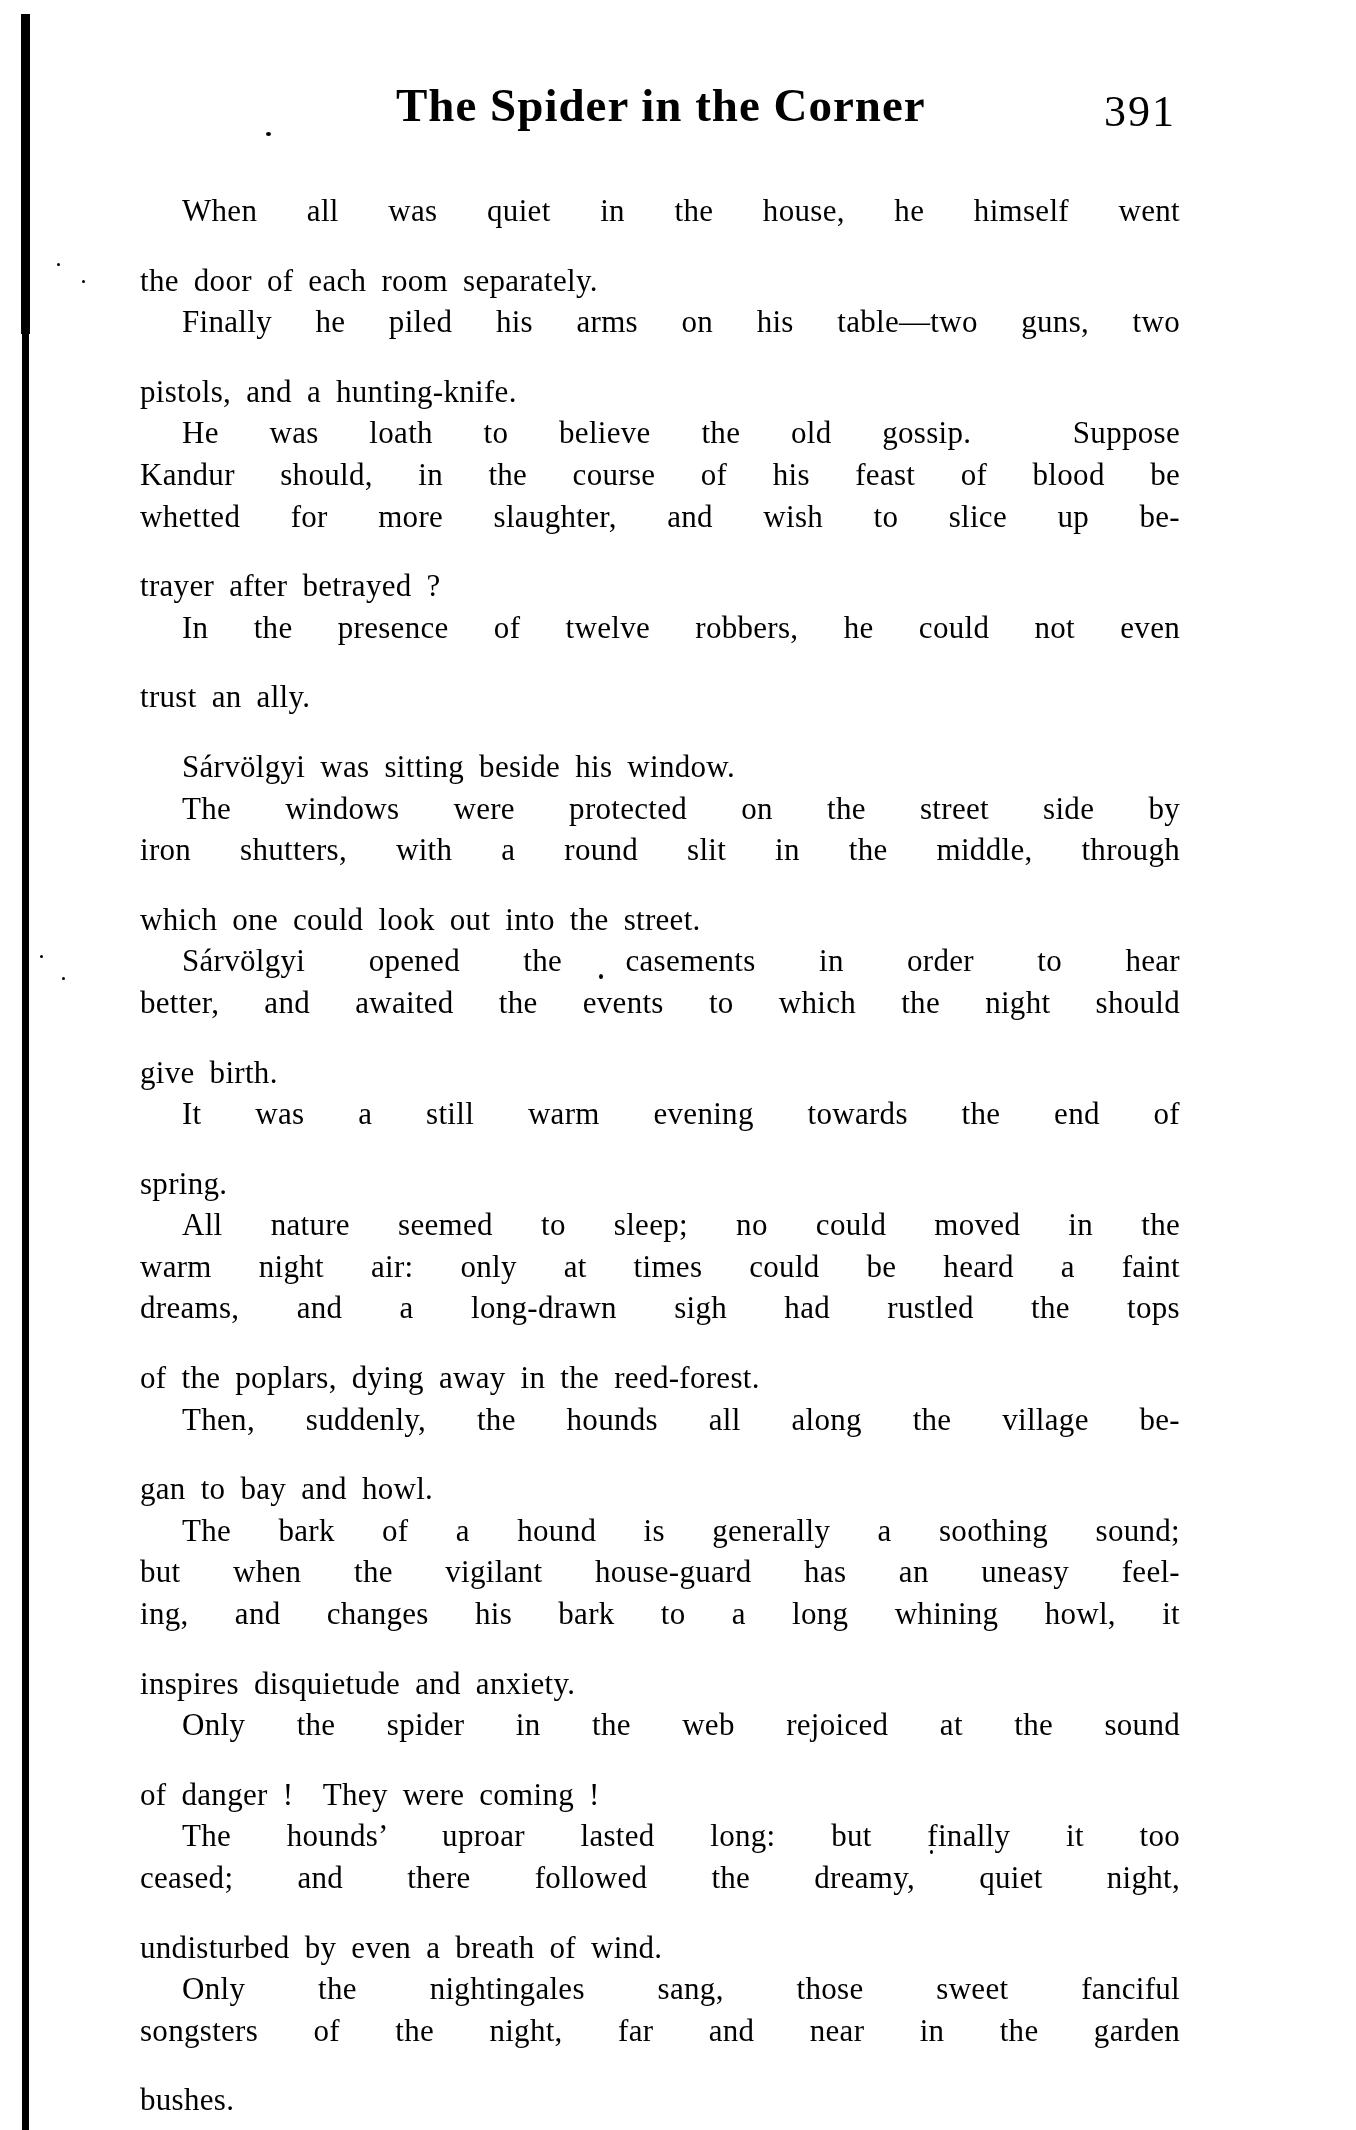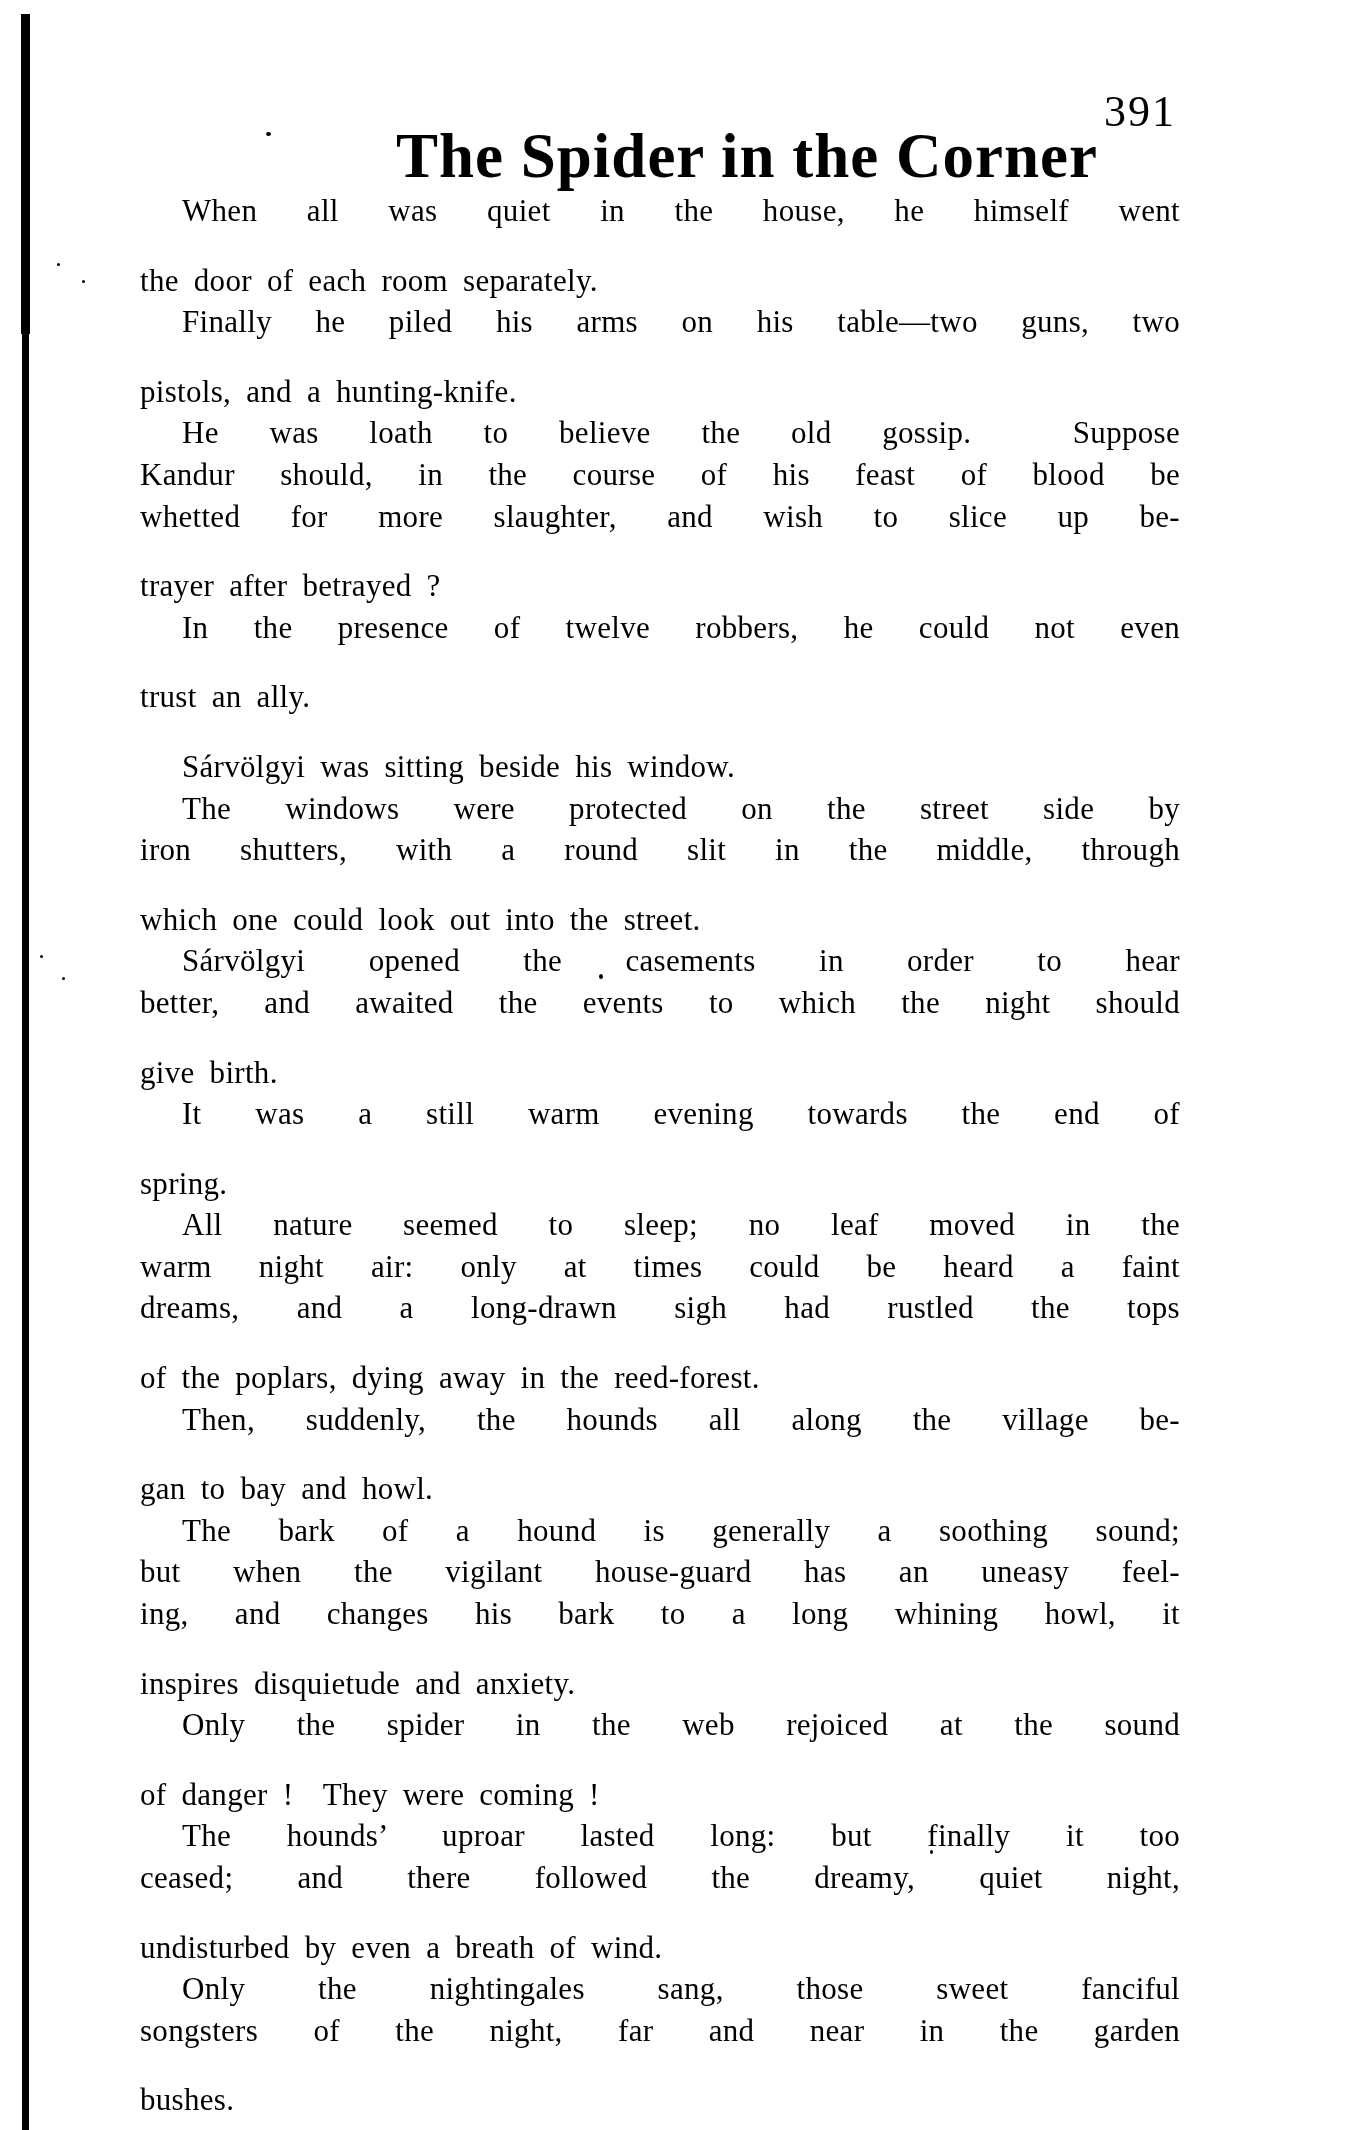--- a/index.html
+++ b/index.html
@@ -30,25 +30,24 @@
     left: 21px;
     top: 14px;
     width: 9px;
     height: 320px;
     background: #000000;
   }
   .running-title {
     position: absolute;
     left: 396px;
     top: 78px;
-    font-size: 63px;
+    font-size: 47px;
     font-weight: bold;
     letter-spacing: 1px;
     white-space: nowrap;
-    margin-top: 42px;
   }
   .page-number {
     position: absolute;
     left: 1104px;
     top: 86px;
     font-size: 44px;
     font-weight: normal;
     letter-spacing: 2px;
     font-feature-settings: "onum";
   }
@@ -118,21 +117,21 @@
       <div class="paragraph">
         <div class="line just indent">Sárvölgyi opened the casements in order to hear</div>
         <div class="line just">better, and awaited the events to which the night should</div>
         <div class="line last">give birth.</div>
       </div>
       <div class="paragraph">
         <div class="line just indent">It was a still warm evening towards the end of</div>
         <div class="line last">spring.</div>
       </div>
       <div class="paragraph">
-        <div class="line just indent">All nature seemed to sleep; no leaf moved in the</div>
+        <div class="line just indent">All nature seemed to sleep; no could moved in the</div>
         <div class="line just">warm night air: only at times could be heard a faint</div>
         <div class="line just">dreams, and a long-drawn sigh had rustled the tops</div>
         <div class="line last">of the poplars, dying away in the reed-forest.</div>
       </div>
       <div class="paragraph">
         <div class="line just indent">Then, suddenly, the hounds all along the village be-</div>
         <div class="line last">gan to bay and howl.</div>
       </div>
       <div class="paragraph">
         <div class="line just indent">The bark of a hound is generally a soothing sound;</div>

